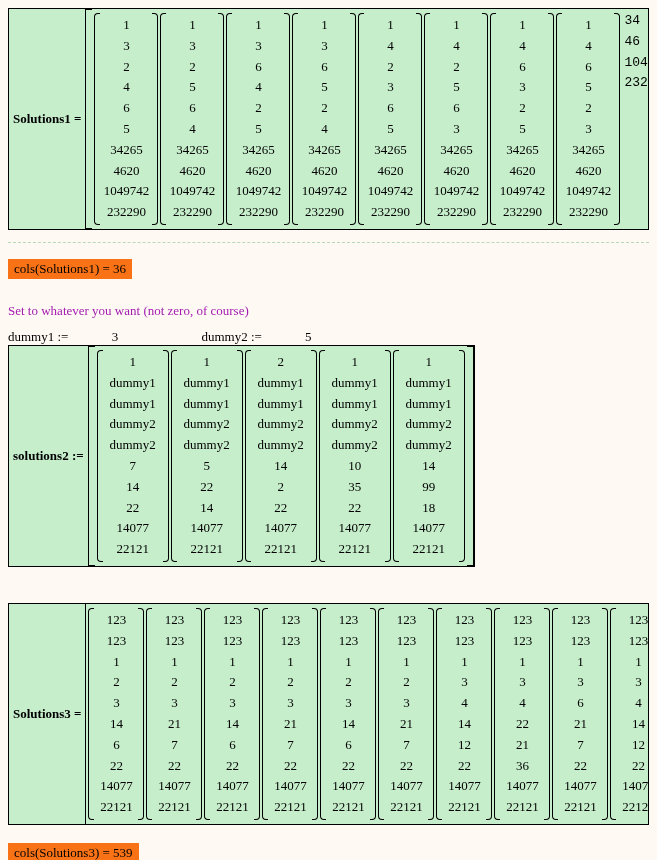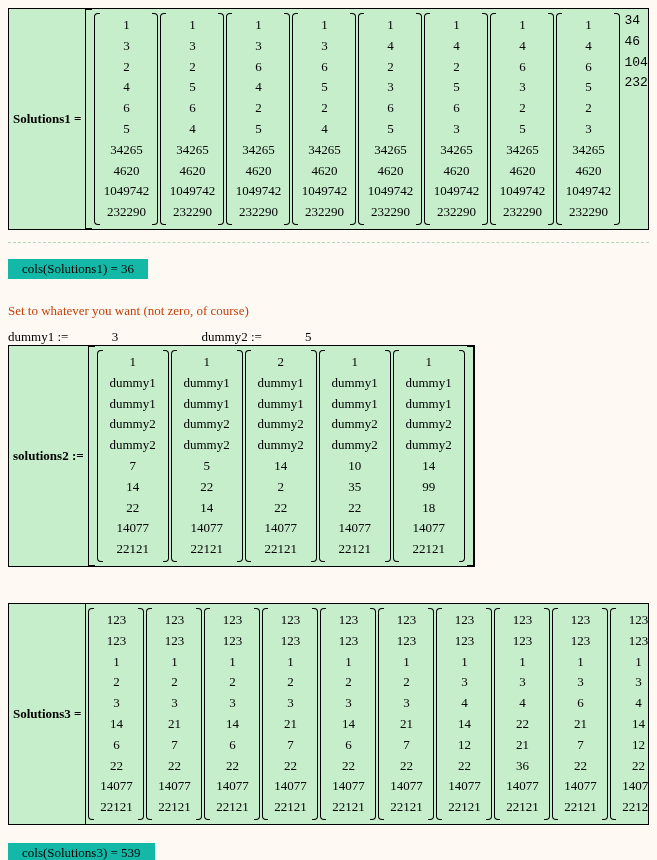--- a/index.html
+++ b/index.html
@@ -63,30 +63,30 @@
   .cell {
     text-align: center;
     line-height: 1.6;
     min-width: 48px;
     white-space: nowrap;
   }
   .s2 .cell { min-width: 56px; }
   .s3 .cell { min-width: 40px; }
   .result-line {
     display: inline-block;
-    background: #14b8a6;
-    padding: 2px 14px;
+    background: #f97316;
+    padding: 2px 6px;
     margin: 6px 0 16px 0;
   }
   .dashed-sep {
     border-top: 1px dashed #b8d8b8;
     margin: 4px 0 10px 0;
   }
   .comment {
-    color: #c2410c;
+    color: #a21caf;
     margin: 8px 0 10px 0;
   }
   .assign-row {
   }
   .assign-row span {
     margin-right: 40px;
   }
   .partial-col {
     display:flex;
     flex-direction:column;

